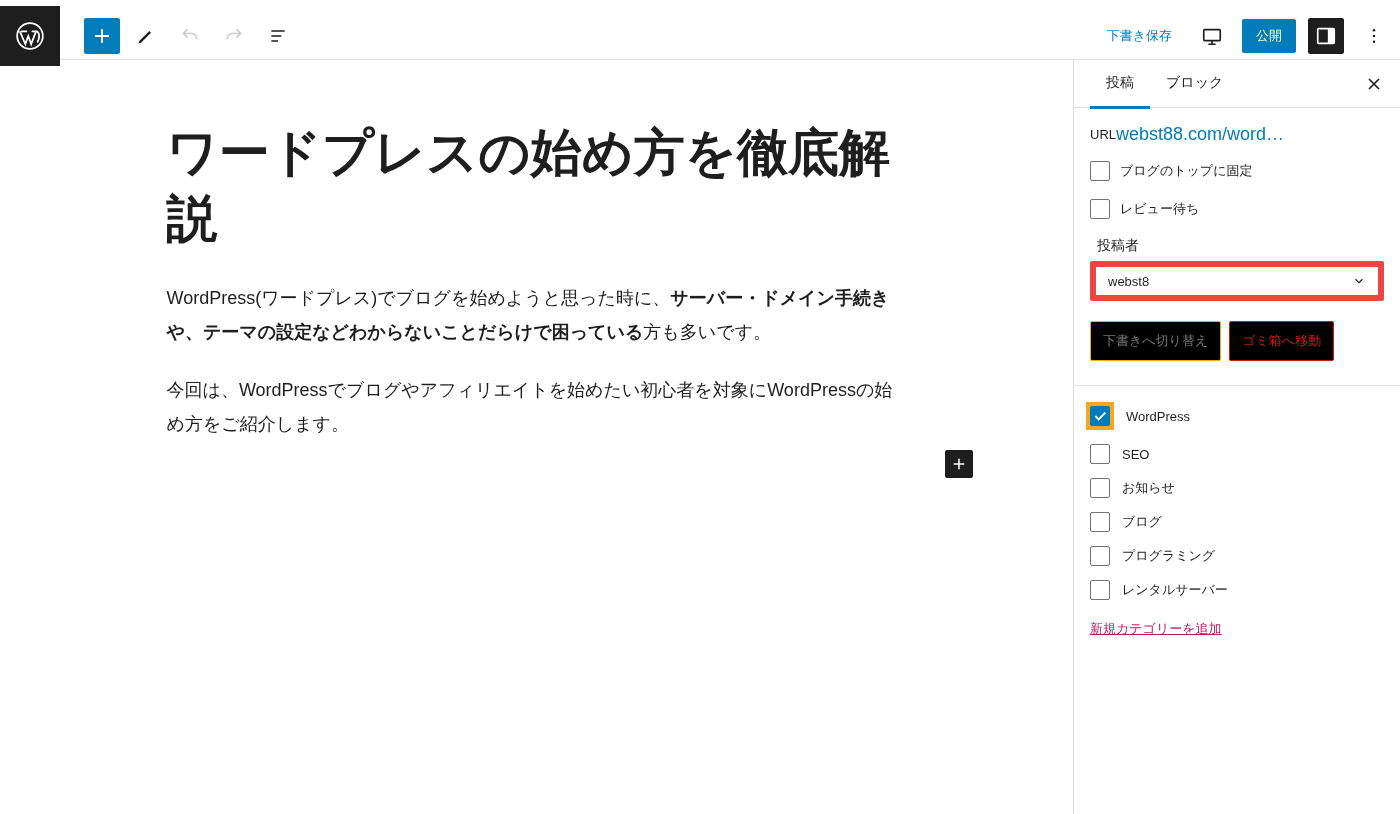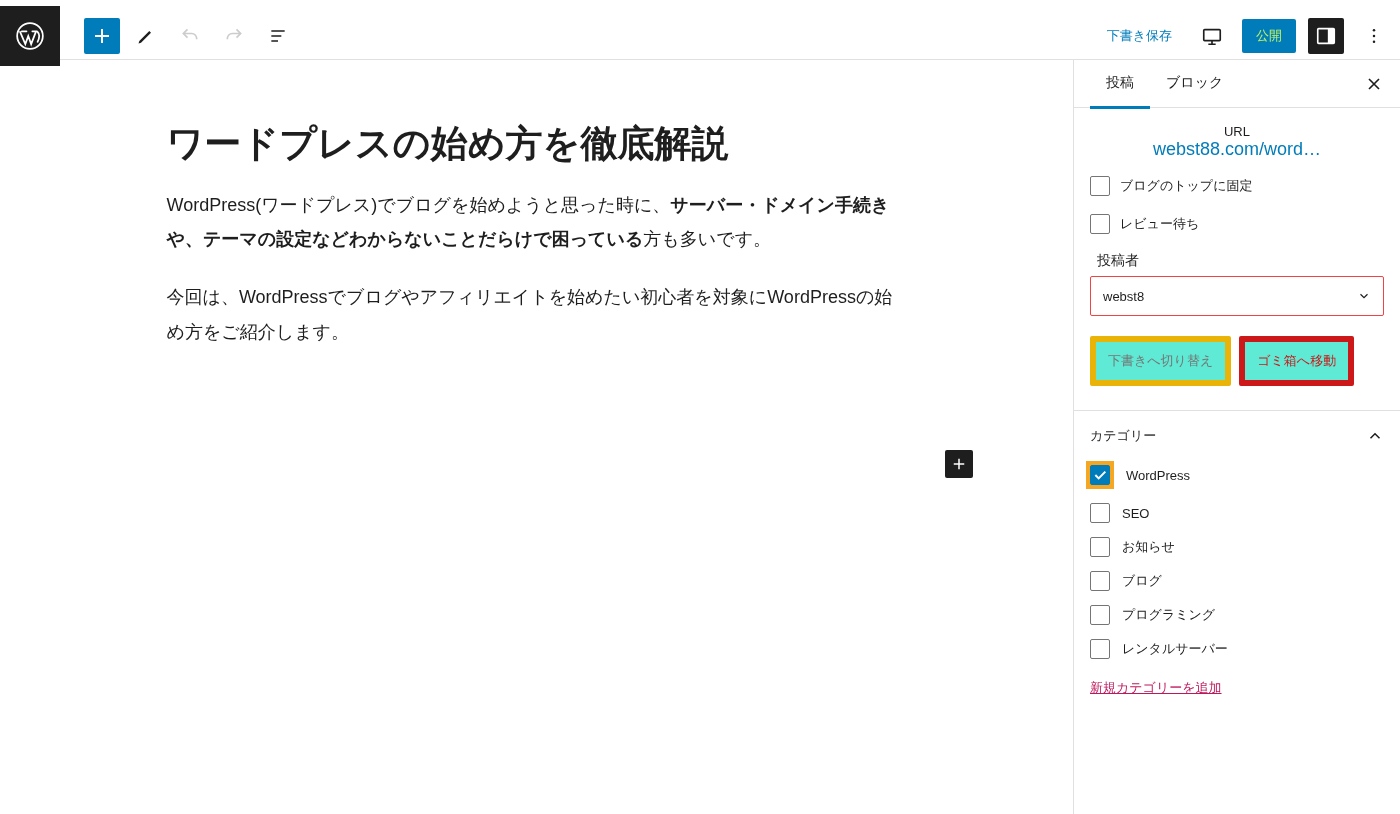--- a/index.html
+++ b/index.html
@@ -62,21 +62,21 @@
     .link-btn {
       color: #007cba;
       background: none;
       border: none;
       cursor: pointer;
       font-size: 13px;
       padding: 6px 10px;
     }
     .btn-publish {
       background: #007cba;
-      color: #bef264;
+      color: #fef9c3;
       border: none;
       padding: 8px 14px;
       border-radius: 2px;
       cursor: pointer;
       font-size: 13px;
     }
     .icon-square {
       width: 36px;
       height: 36px;
       background: #1e1e1e;
@@ -94,23 +94,23 @@
       flex: 1;
       padding: 60px 0 0 0;
       position: relative;
     }
     .editor-content {
       max-width: 840px;
       margin: 0 auto;
       padding: 0 50px;
     }
     .post-title {
-      font-size: 37px;
+      font-size: 51px;
       font-weight: 700;
-      margin-bottom: 20px;
+      margin-bottom: 28px;
       line-height: 1.3;
     }
     .paragraph {
       font-size: 18px;
       line-height: 1.9;
       margin-bottom: 24px;
     }
     .paragraph strong { font-weight: 700; }
     .add-block-btn {
       position: absolute;
@@ -158,21 +158,20 @@
       cursor: pointer;
       font-size: 20px;
       color: #1e1e1e;
     }
     .panel { padding: 16px; }
     .panel-row {
       display: flex;
       align-items: center;
       justify-content: flex-start;
       margin-bottom: 16px;
-      flex-direction: column;
     }
     .url-link {
       color: #007cba;
       font-size: 18px;
       max-width: 200px;
       overflow: hidden;
       white-space: nowrap;
       text-overflow: ellipsis;
     }
     .check-row {
@@ -200,37 +199,37 @@
     .field-label {
       font-size: 14px;
       color: #1e1e1e;
       margin-bottom: 6px;
       display: block;
       margin-left: 7px;
     }
     .select-field {
       width: 100%;
       height: 40px;
-      border: 1px solid #ef4444;
+      border: 6px solid #ef4444;
       border-radius: 2px;
       padding: 0 12px;
       display: flex;
       align-items: center;
       justify-content: space-between;
       cursor: pointer;
       margin-bottom: 20px;
     }
     .action-row {
       display: flex;
       gap: 8px;
       margin-bottom: 8px;
     }
     .btn-outline {
-      border: 6px solid #eab308;
-      background: #5eead4;
+      border: 1px solid #eab308;
+      background: #000000;
       padding: 10px 12px;
       border-radius: 2px;
       cursor: pointer;
       font-size: 13px;
       color: #757575;
     }
     .btn-outline.danger {
       border-color: #cc1818;
       color: #cc1818;
     }
@@ -376,26 +375,20 @@
             <path d="M6 9l6 6 6-6" fill="none" stroke="#1e1e1e" stroke-width="2"></path>
           </svg>
       </div>
       <div class="action-row">
         <button class="btn-outline">下書きへ切り替え</button>
         <button class="btn-outline danger">ゴミ箱へ移動</button>
       </div>
     </div>
 
     <div class="panel-section">
-      <div class="panel-header">
-        <span>カテゴリー</span>
-        <svg width="18" height="18" viewBox="0 0 24 24">
-            <path d="M6 15l6-6 6 6" fill="none" stroke="#1e1e1e" stroke-width="2"></path>
-          </svg>
-      </div>
       <div class="cat-list">
         <div class="cat-item">
           <span class="highlight">
             <span class="checkbox checked">
               <svg width="16" height="16" viewBox="0 0 24 24">
                   <path d="M5 12l5 5L20 7" fill="none" stroke="#fff" stroke-width="3"></path>
                 </svg>
             </span>
           </span>
           <span>WordPress</span>

